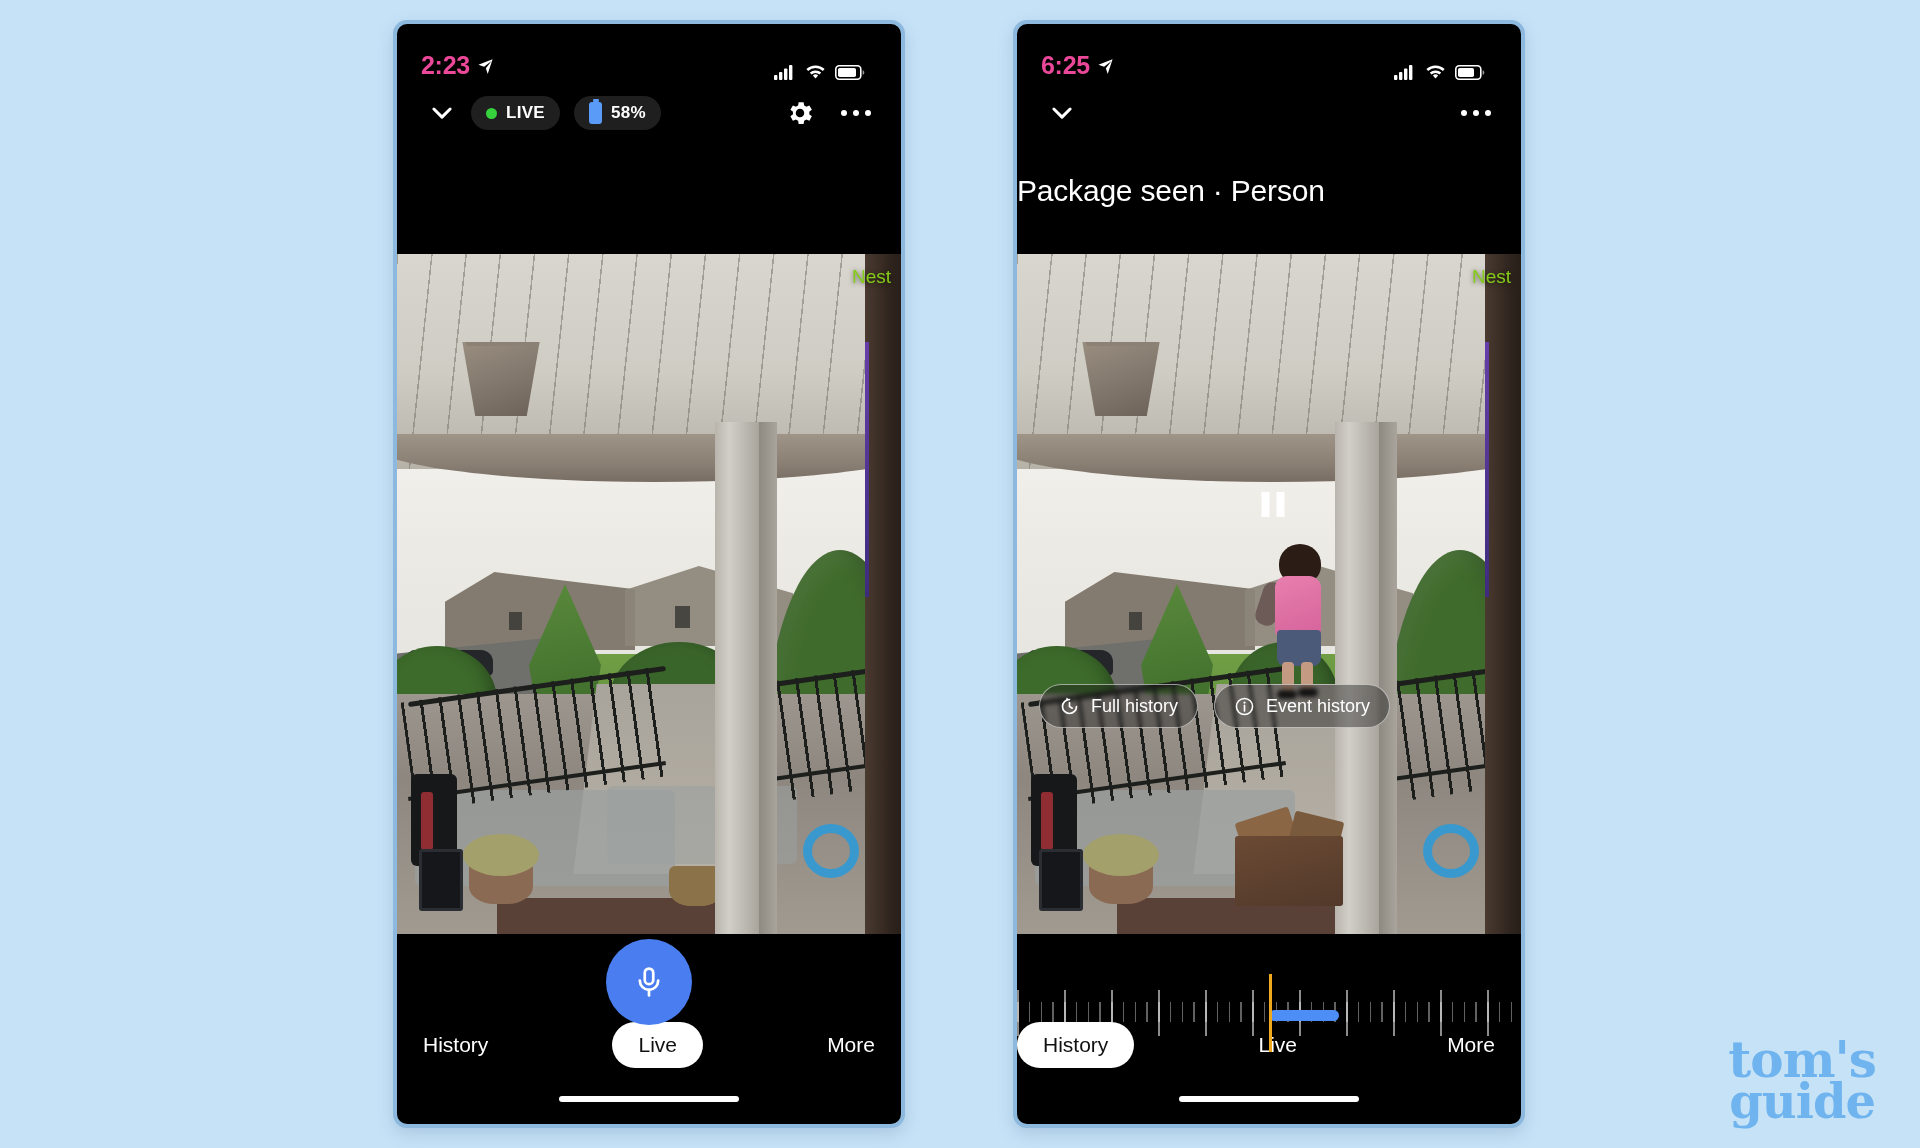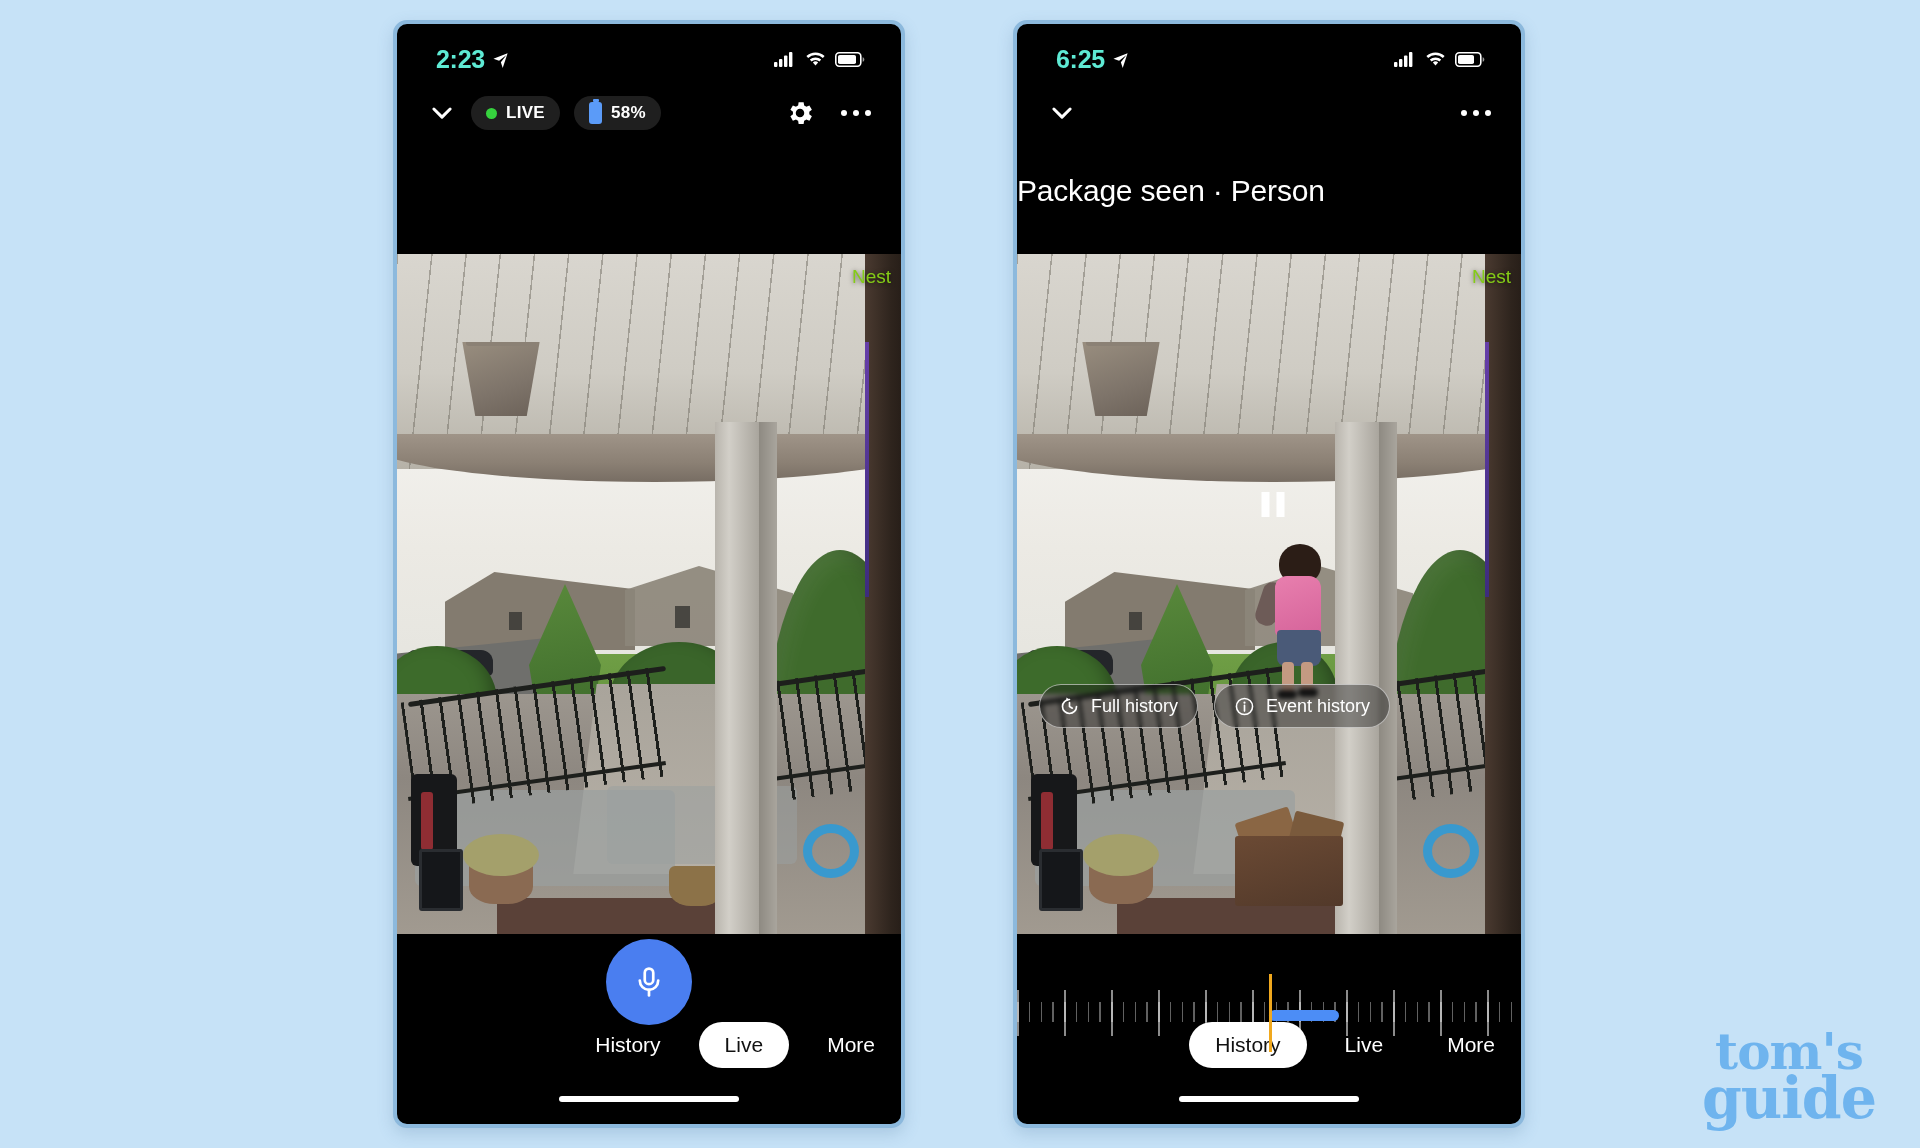--- a/index.html
+++ b/index.html
@@ -23,23 +23,23 @@
     border-radius:14px;
     overflow:hidden;
     box-shadow:0 6px 16px rgba(70,110,150,0.22);
   }
   #phone-left  { left:393px; }
   #phone-right { left:1013px; }
 
   
   .statusbar {
     position:relative; height:56px;
-    display:flex; align-items:center; justify-content:space-between;
-    padding:14px 36px 0 39px;
-    color:#5eead4;
+    display:flex; align-items:flex-end; justify-content:space-between;
+    padding:14px 36px 0 24px;
+    color:#ec4899;
   }
   .sb-time {
     font-size:25px; font-weight:700; letter-spacing:-0.3px;
     display:flex; align-items:center; gap:7px;
   }
   .loc-arrow { display:block; }
   .sb-right { display:flex; align-items:center; gap:9px; }
 
   
   .appbar {
@@ -351,21 +351,21 @@
   }
   .mic-btn {
     width:86px; height:86px; border-radius:50%;
     background:#4a7ef0; display:flex; align-items:center; justify-content:center;
     cursor:pointer;
   }
 
   
   .bottomnav {
     position:absolute; left:0; bottom:56px; width:100%;
-    display:flex; align-items:center; justify-content:flex-end; gap:12px;
+    display:flex; align-items:center; justify-content:space-between; gap:12px;
   }
   .navtab {
     color:#fff; font-size:21px; padding:11px 26px; border-radius:999px;
     cursor:pointer; white-space:nowrap;
   }
   .navtab.active { background:#fff; color:#111; font-weight:400; }
   .home-ind {
     position:absolute; left:50%; transform:translateX(-50%);
     bottom:22px; width:180px; height:6px; background:#fff; border-radius:4px;
   }
@@ -373,21 +373,21 @@
   
   .tg-logo {
     position:absolute; right:44px; bottom:26px;
     text-align:center; line-height:.86; user-select:none;
   }
   .tg-logo span {
     display:block; color:#6fb4ee; font-weight:700;
     font-family:"DejaVu Serif", serif; letter-spacing:-1px;
   }
   .tg-1 { font-size:50px; }
-  .tg-2 { font-size:57px; }
+  .tg-2 { font-size:48px; }
 </style>
 </head>
 <body>
 
 <div class="phone" id="phone-left">
 
   <div class="statusbar">
     <div class="sb-time">
       <span>2:23</span>
       <svg class="loc-arrow" width="17" height="17" viewBox="0 0 24 24">

